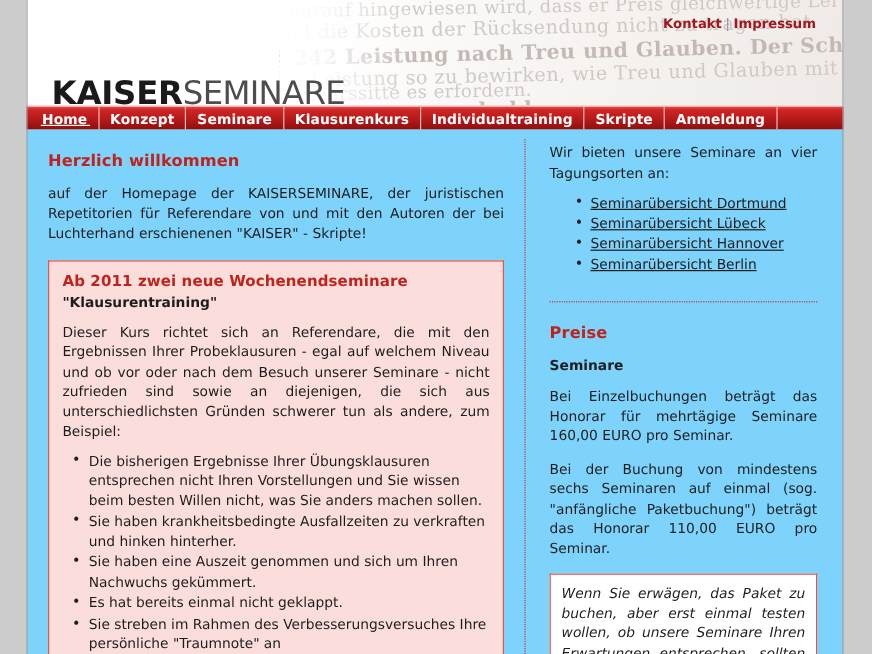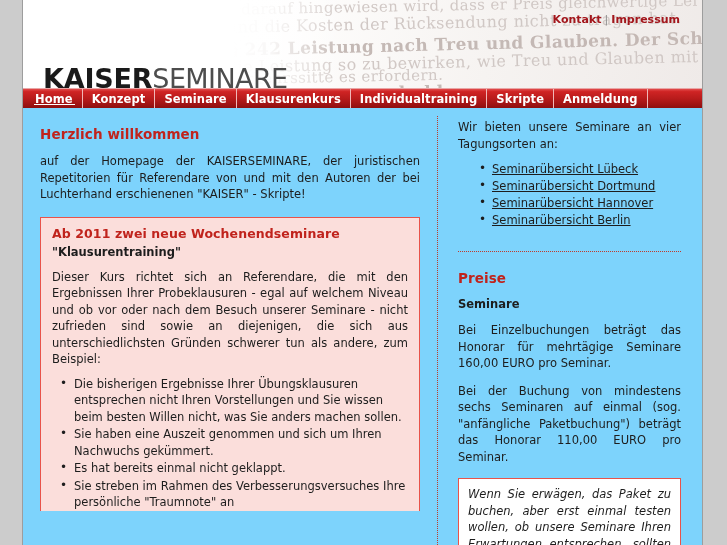--- a/index.html
+++ b/index.html
@@ -383,36 +383,37 @@
         <h2 class="section-title">Herzlich willkommen</h2>
         <p class="body">auf der Homepage der KAISERSEMINARE, der juristischen Repetitorien für Referendare von und mit den Autoren der bei Luchterhand erschienenen "KAISER" - Skripte!</p>
 
         <div class="hl-box open-bottom">
           <div class="hl-title">Ab 2011 zwei neue Wochenendseminare</div>
           <div class="hl-sub">"Klausurentraining"</div>
           <p class="body">Dieser Kurs richtet sich an Referendare, die mit den Ergebnissen Ihrer Probeklausuren - egal auf welchem Niveau und ob vor oder nach dem Besuch unserer Seminare - nicht zufrieden sind sowie an diejenigen, die sich aus unterschiedlichsten Gründen schwerer tun als andere, zum Beispiel:</p>
 
           <ul class="bullets">
             <li>Die bisherigen Ergebnisse Ihrer Übungsklausuren entsprechen nicht Ihren Vorstellungen und Sie wissen beim besten Willen nicht, was Sie anders machen sollen.</li>
+            <li>Sie haben krankheitsbedingte Ausfallzeiten zu verkraften und hinken hinterher.</li>
             <li>Sie haben eine Auszeit genommen und sich um Ihren Nachwuchs gekümmert.</li>
             <li>Es hat bereits einmal nicht geklappt.</li>
             <li>Sie streben im Rahmen des Verbesserungsversuches Ihre persönliche "Traumnote" an</li>
           </ul>
 
         </div>
 
       </div>
 
       <div id="col-right">
 
         <p class="body">Wir bieten unsere Seminare an vier Tagungsorten an:</p>
 
         <ul class="linklist">
+          <li><a href="#">Seminarübersicht Dortmund</a></li>
           <li><a href="#">Seminarübersicht Lübeck</a></li>
-          <li><a href="#">Seminarübersicht Dortmund</a></li>
           <li><a href="#">Seminarübersicht Hannover</a></li>
           <li><a href="#">Seminarübersicht Berlin</a></li>
         </ul>
 
         <hr class="dotted">
 
         <h2 class="section-title">Preise</h2>
         <h3 class="sub-head">Seminare</h3>
 
         <p class="body">Bei Einzelbuchungen beträgt das Honorar für mehrtägige Seminare 160,00 EURO pro Seminar.</p>

